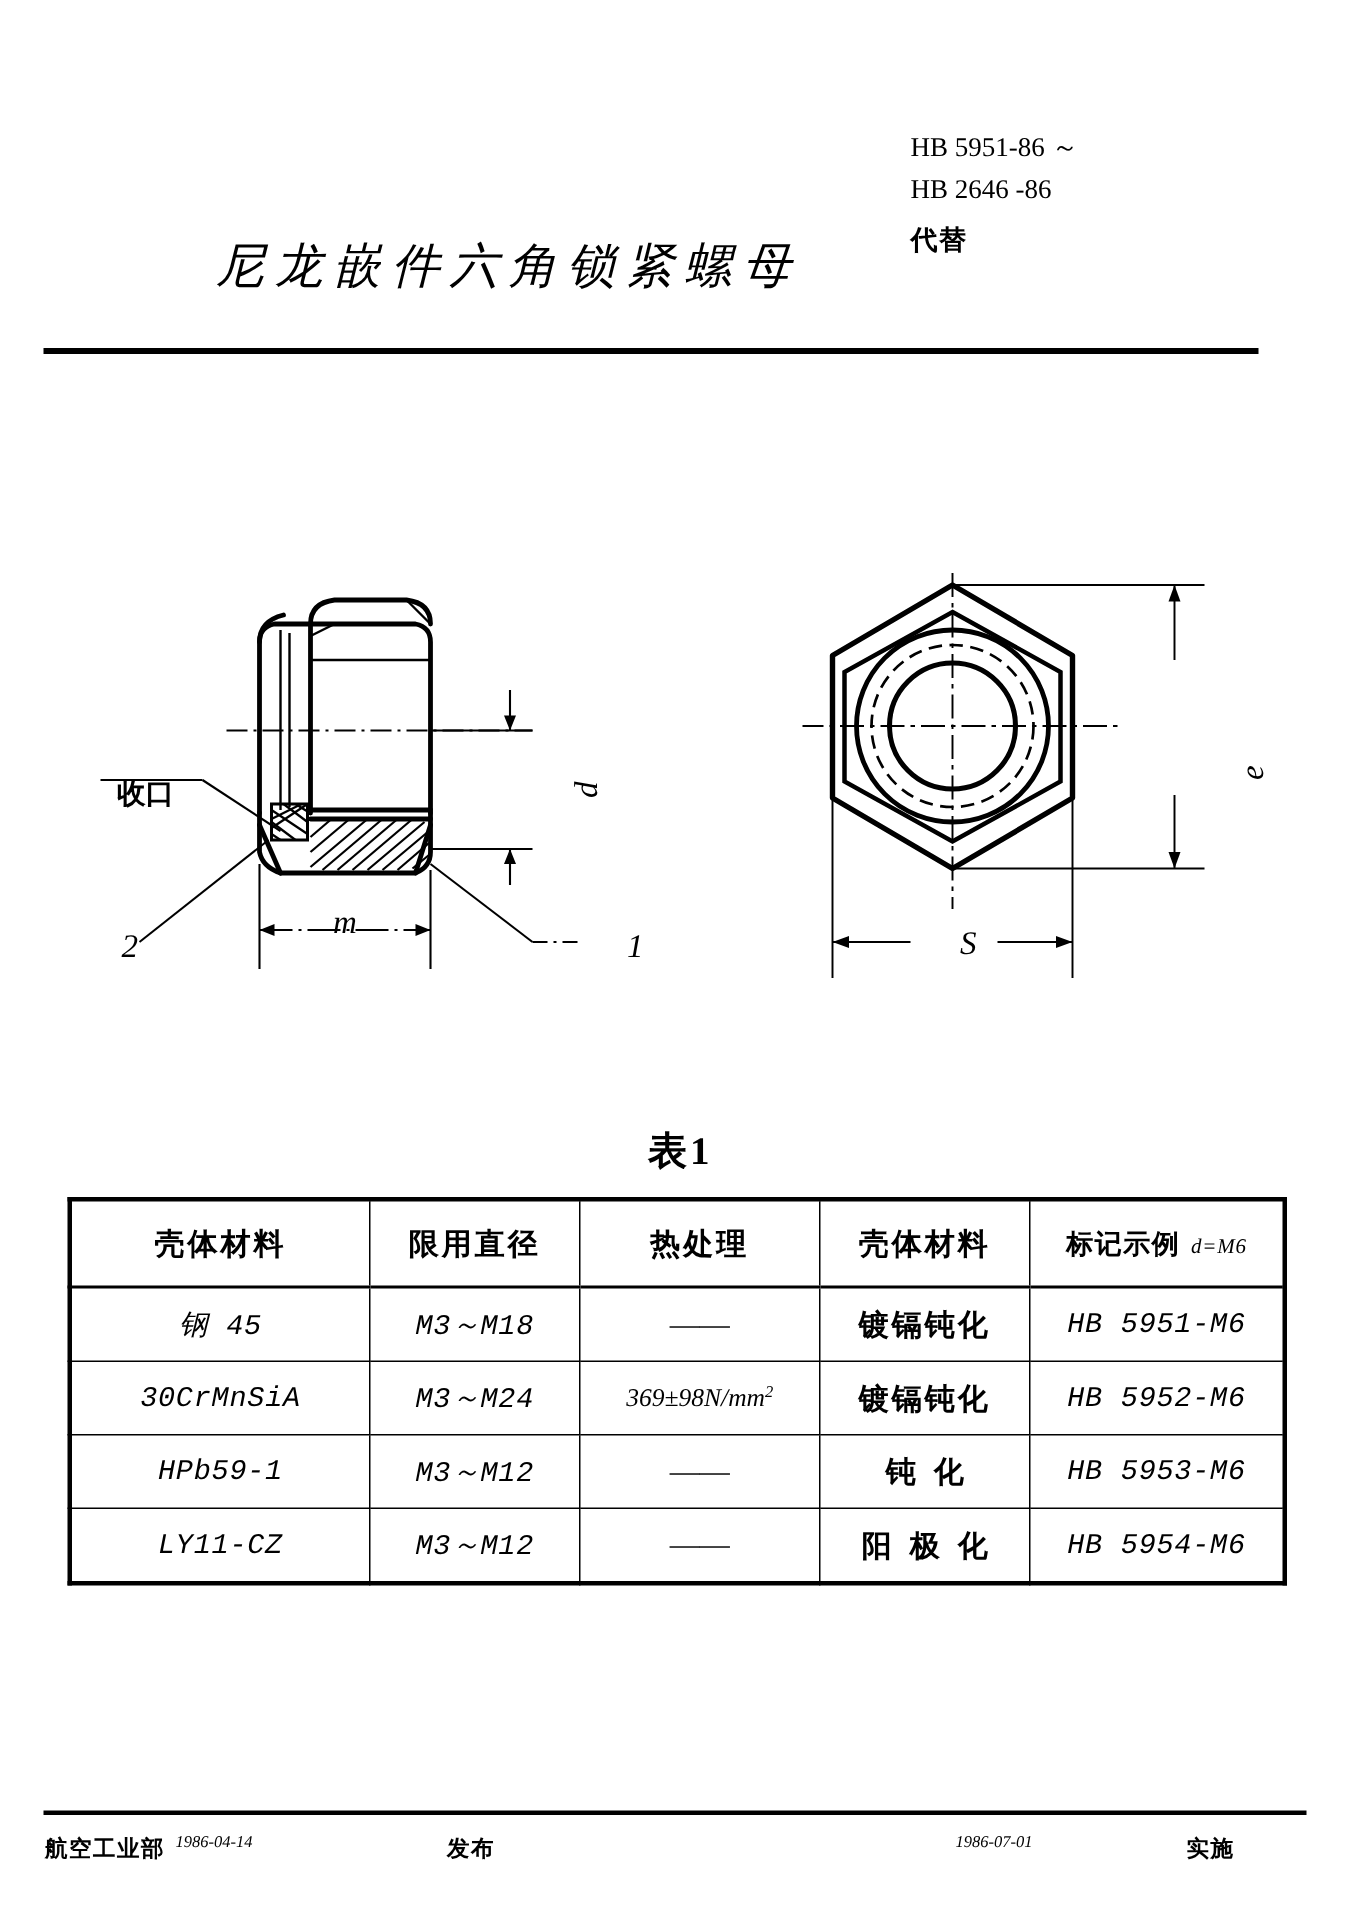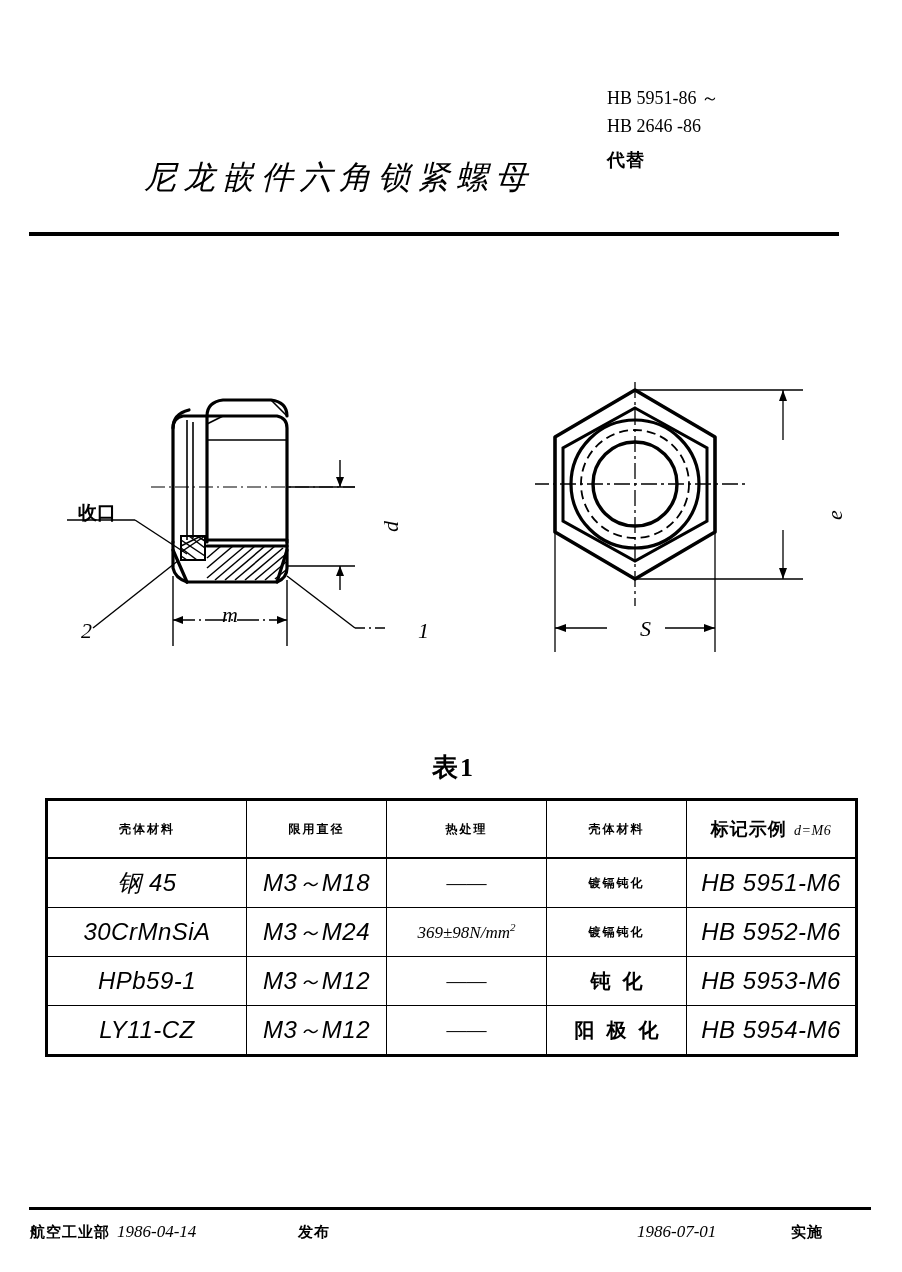--- a/index.html
+++ b/index.html
@@ -119,28 +119,28 @@
   #spec-table td {
     border: 1px solid #000;
     text-align: center;
     vertical-align: middle;
     padding: 0;
     height: 48px;
   }
   #spec-table tr:first-child td { height: 56px; }
   #spec-table .cell-cn {
     font-family: Liberation Serif, serif;
-    font-size: 12px;
+    font-size: 20px;
     font-weight: bold;
     letter-spacing: 2px;
   }
   #spec-table .cell-lat {
-    font-family: Liberation Sans, sans-serif;
-    font-style: italic;
-    font-size: 24px;
+    font-family: Liberation Mono, monospace;
+    font-style: italic;
+    font-size: 19px;
     letter-spacing: 0.5px;
   }
   #spec-table .cell-mixed {
     font-family: "DejaVu Sans", "Liberation Sans", sans-serif;
     font-size: 18px;
     font-weight: bold;
     letter-spacing: 1px;
   }
   #spec-table .cell-mixed .italic-tail {
     font-family: "Liberation Serif", "DejaVu Serif", serif;
@@ -193,21 +193,21 @@
     font-family: "DejaVu Sans", "Liberation Sans", sans-serif;
     font-size: 15px;
     font-weight: bold;
     letter-spacing: 1px;
     white-space: nowrap;
   }
   .footer-date {
     position: absolute;
     font-family: "Liberation Serif", "DejaVu Serif", serif;
     font-style: italic;
-    font-size: 17px;
+    font-size: 11px;
     white-space: nowrap;
     text-align: right;
   }
   #footer-issuer { left: 30px;  top: 28px; }
   #footer-issue-date { left: 117px; top: 27px; }
   #footer-publish { left: 298px; top: 28px; }
   #footer-effective-date { left: 637px; top: 27px; }
   #footer-implement { left: 791px; top: 28px; }
 </style>
 </head>
@@ -309,21 +309,21 @@
     <g stroke="#000" stroke-width="1.4" fill="none">
       <line x1="232" y1="107" x2="300" y2="107"></line>
       <line x1="232" y1="186" x2="300" y2="186"></line>
       <line x1="285" y1="80" x2="285" y2="107"></line>
       <line x1="285" y1="186" x2="285" y2="210"></line>
       <path d="M285,107 l-4,-10 l8,0 z" fill="#000" stroke="none"></path>
       <path d="M285,186 l-4,10 l8,0 z" fill="#000" stroke="none"></path>
     </g>
   </svg>
 
-  <div class="draw-label-cn" style="left:78px; top:120px;">收口</div>
+  <div class="draw-label-cn" style="left:78px; top:136px;">收口</div>
   <div class="draw-label" style="left:81px; top:238px;">2</div>
   <div class="draw-label" style="left:418px; top:238px;">1</div>
   <div class="draw-label" style="left:222px; top:222px;">m</div>
   <div class="draw-label rot90" style="left:378px; top:152px;">d</div>
 
   <svg width="340" height="300" style="position:absolute;left:535px;top:0;">
 
     <g fill="none" stroke="#000" stroke-width="3.6" stroke-linejoin="round">
       <polygon points="100,10 180,57 180,152 100,199 20,152 20,57"></polygon>
     </g>

